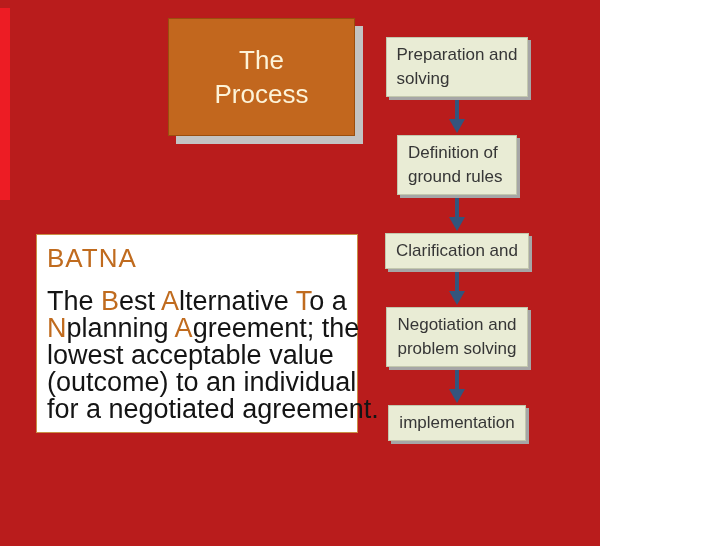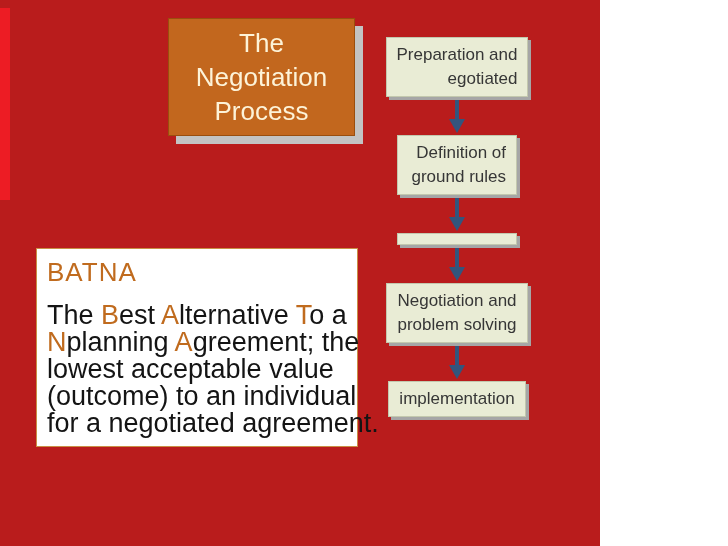--- a/index.html
+++ b/index.html
@@ -60,21 +60,21 @@
   }
   .flow-step {
     box-sizing: border-box;
     background: var(--flow-box-bg);
     border: 1px solid var(--flow-box-border);
     box-shadow: 3px 3px 0 var(--flow-box-shadow);
     padding: 5px 10px;
     font-size: 17px;
     line-height: 24px;
     color: var(--flow-text);
-    text-align: right;
+    text-align: left;
     white-space: nowrap;
     min-width: 120px;
   }
   .flow-arrow {
     height: 38px;
     display: flex;
     flex-direction: column;
     align-items: center;
     justify-content: center;
   }
@@ -88,21 +88,21 @@
     height: 0;
     border-left: 8px solid transparent;
     border-right: 8px solid transparent;
     border-top: 14px solid var(--arrow);
   }
 
   
   .batna-box {
     position: absolute;
     left: 36px;
-    top: 248px;
+    top: 234px;
     width: 322px;
     height: 199px;
     box-sizing: border-box;
     background: #ffffff;
     border: 1px solid var(--batna-border);
     padding: 8px 10px;
   }
   .batna-heading {
     color: var(--batna-heading);
     font-size: 26px;
@@ -123,43 +123,43 @@
 </head>
 <body>
 
 <div class="slide">
 
   <div class="accent-bar"></div>
 
   <div class="title-box">
     <div class="title-text">
         <div>The</div>
-        <div>Negotiation</div>
         <div>Process</div>
       </div>
   </div>
 
   <div class="flow">
       <div class="flow-step">
         <div>Preparation and</div>
-        <div>egotiated</div>
+        <div>solving</div>
       </div>
       <div class="flow-arrow">
         <div class="stem"></div>
         <div class="head"></div>
       </div>
       <div class="flow-step">
         <div>Definition of</div>
         <div>ground rules</div>
       </div>
       <div class="flow-arrow">
         <div class="stem"></div>
         <div class="head"></div>
       </div>
       <div class="flow-step">
+        <div>Clarification and</div>
       </div>
       <div class="flow-arrow">
         <div class="stem"></div>
         <div class="head"></div>
       </div>
       <div class="flow-step">
         <div>Negotiation and</div>
         <div>problem solving</div>
       </div>
       <div class="flow-arrow">

